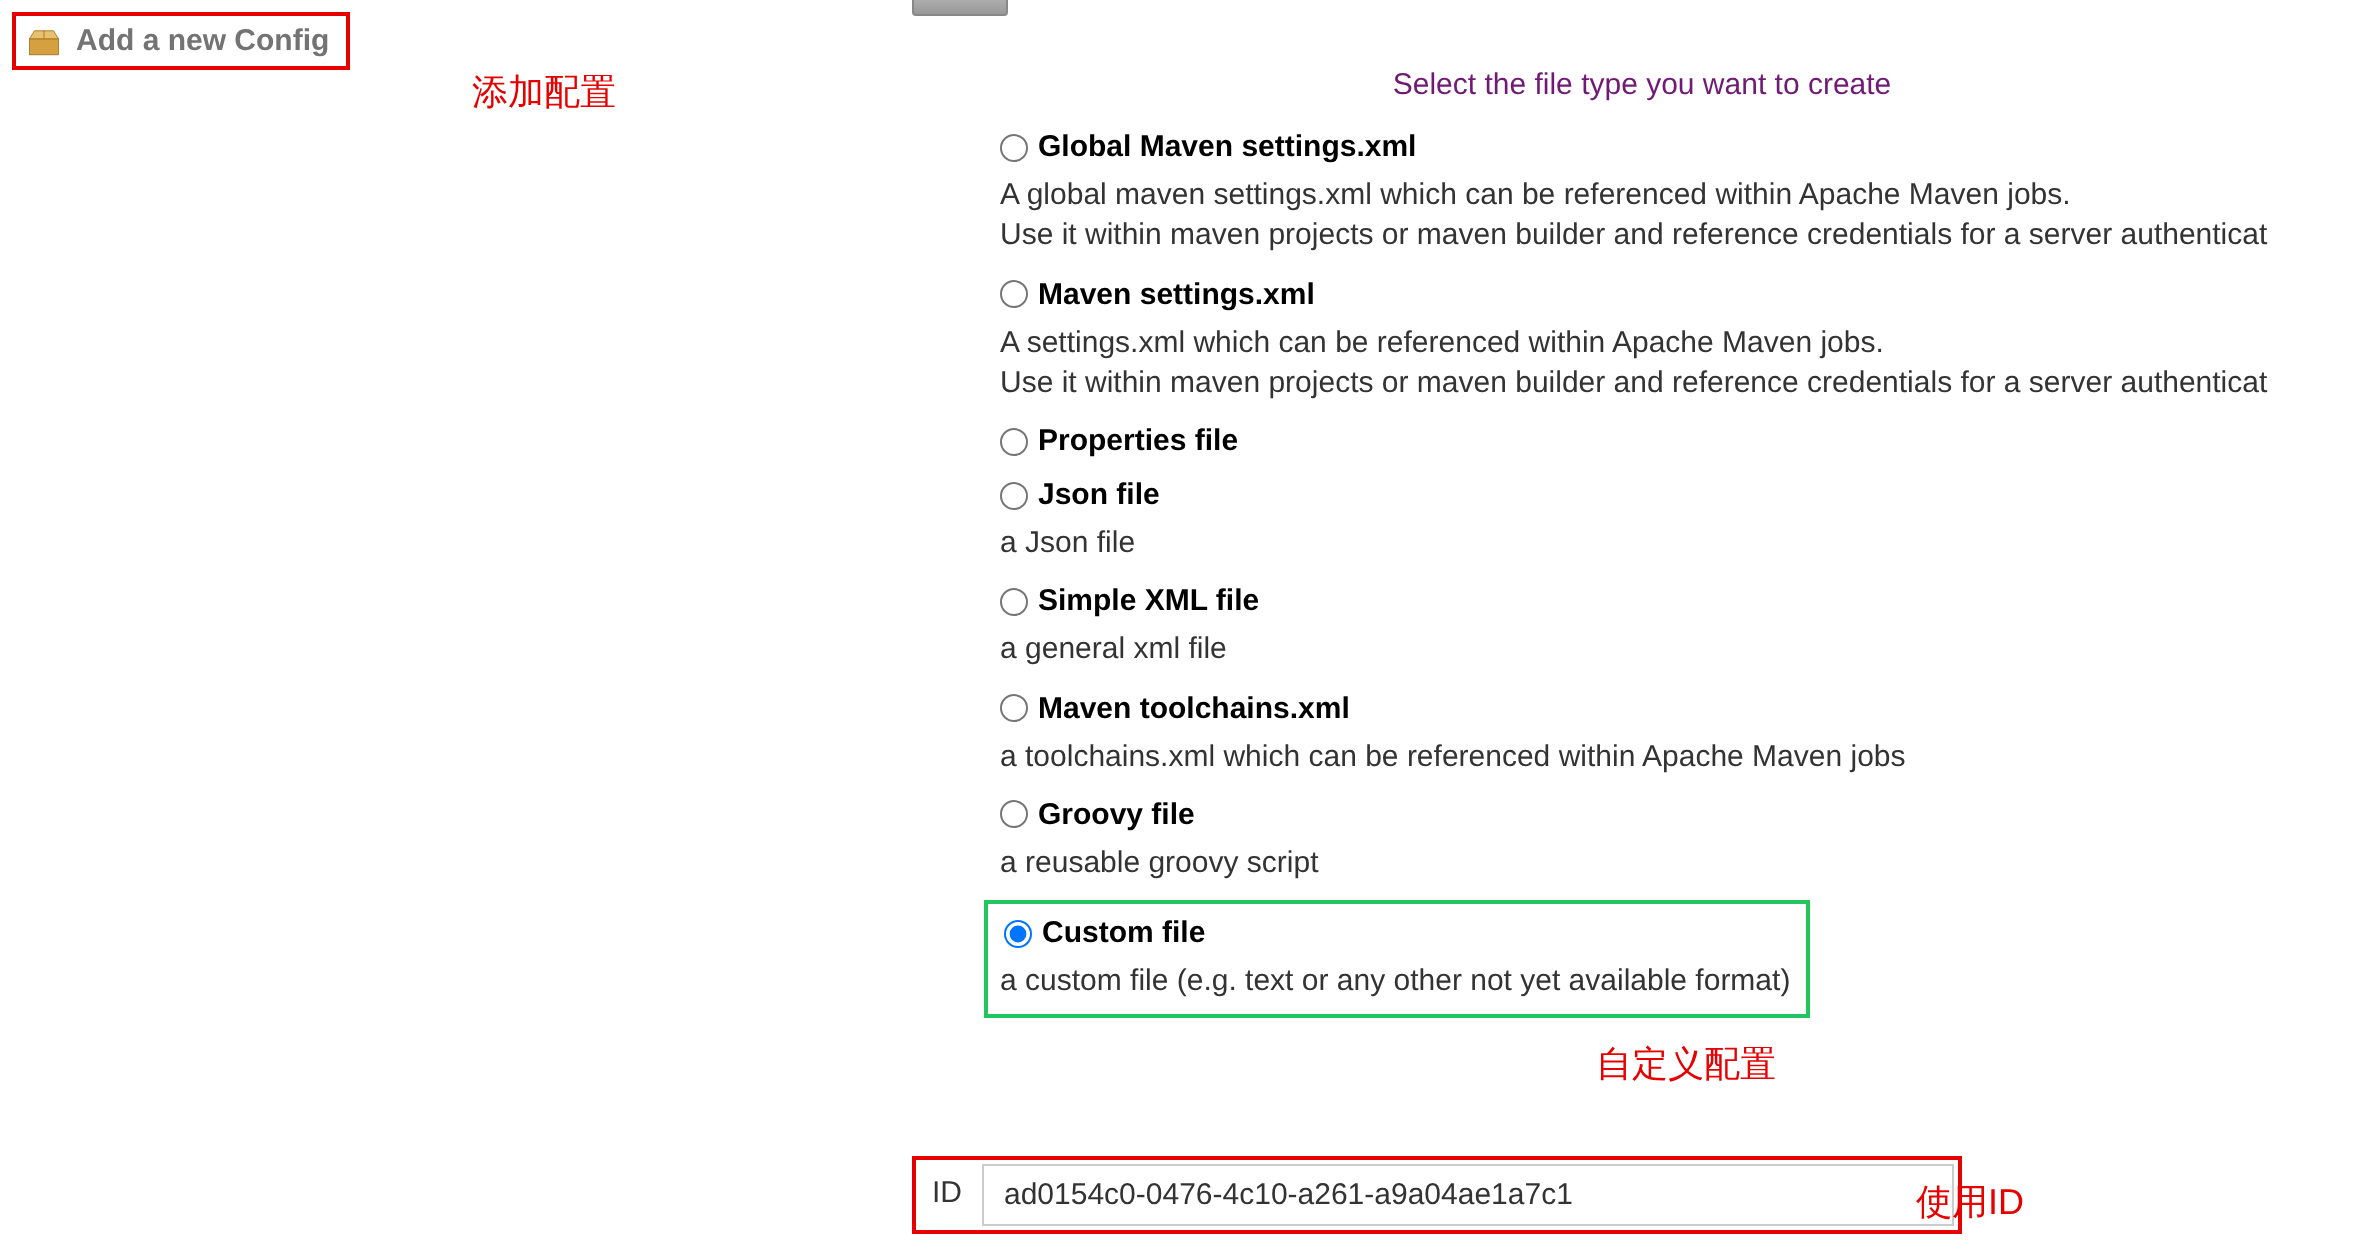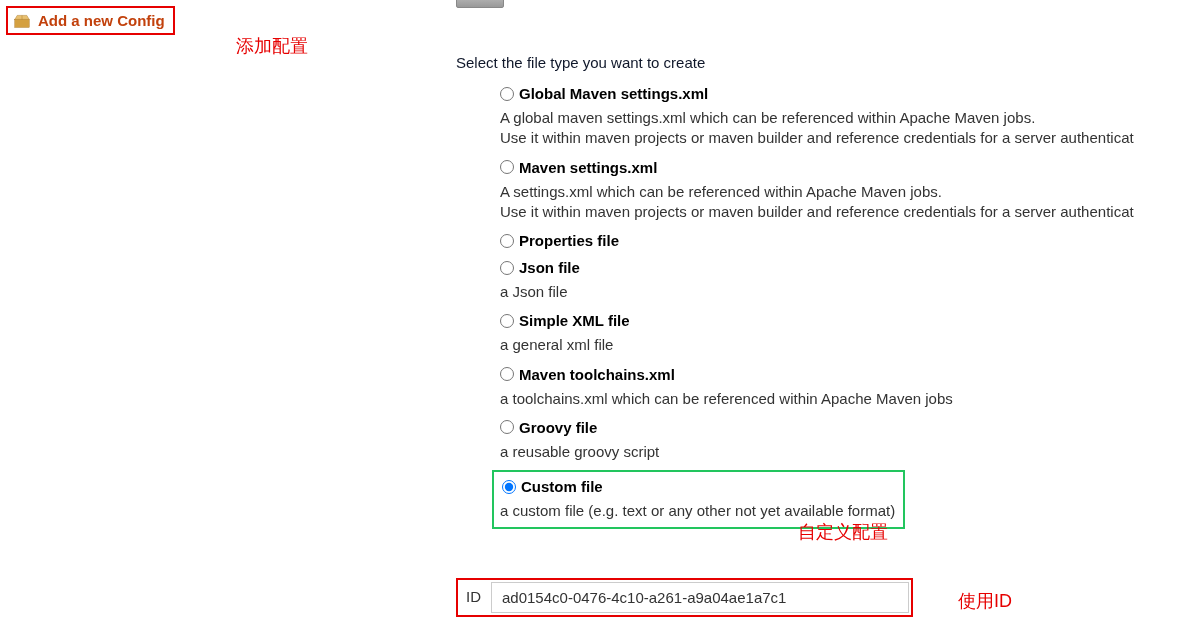--- a/index.html
+++ b/index.html
@@ -17,21 +17,21 @@
       position: absolute;
       left: 6px;
       top: 6px;
     }
     .add-config-link {
       display: inline-flex;
       align-items: center;
       gap: 6px;
       padding: 4px 8px 4px 4px;
       border: 2px solid #e60000;
-      color: #c2410c;
+      color: #737373;
       font-weight: bold;
       font-size: 15px;
       cursor: pointer;
       text-decoration: none;
     }
     .add-config-link .icon-box {
       width: 20px;
       height: 16px;
       display: inline-block;
     }
@@ -55,23 +55,24 @@
       position: absolute;
       left: 0;
       top: -12px;
       width: 48px;
       height: 20px;
       background: linear-gradient(#ccc, #999);
       border: 1px solid #888;
       border-radius: 2px;
     }
     .section-prompt {
-      margin-top: 54px;
-      color: #0f172a;
-      font-size: 15px;
+      margin-top: 34px;
+      color: #701a75;
+      font-size: 15px;
+      text-align: center;
     }
     .options {
       margin-left: 44px;
       margin-top: 12px;
     }
     .opt {
       margin-bottom: 6px;
     }
     .opt-head {
       display: flex;
@@ -119,21 +120,21 @@
     }
     .id-label {
       padding: 8px 10px 8px 8px;
       font-size: 15px;
       color: #333;
     }
     .id-input {
       border: 1px solid #ccc;
       padding: 6px 10px;
       font-size: 15px;
-      width: 418px;
+      width: 486px;
       margin: 2px 2px 2px 0;
       font-family: inherit;
       color: #333;
     }
   </style>
 </head>
 <body>
 
 <div class="sidebar">
   <a class="add-config-link">

